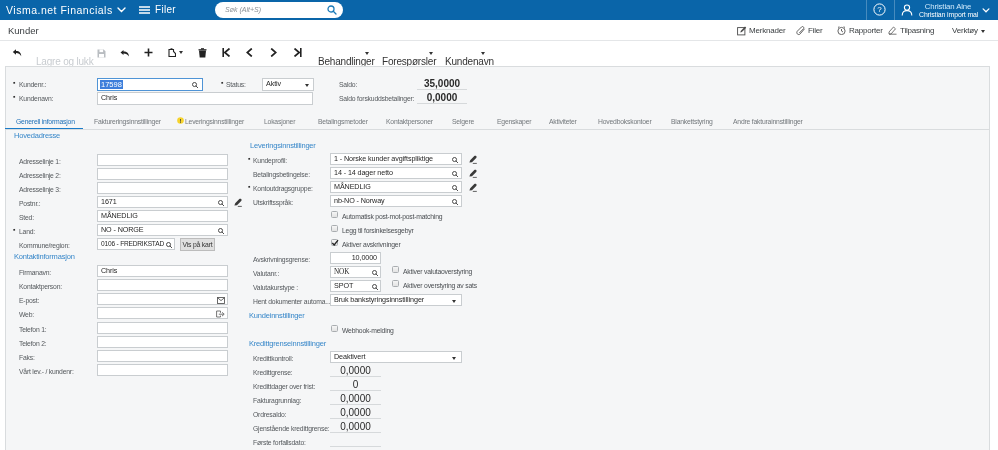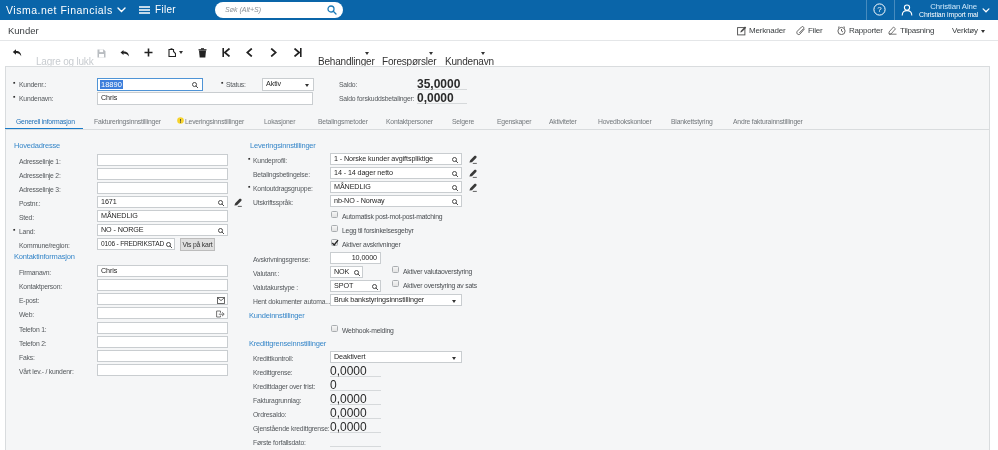--- a/index.html
+++ b/index.html
@@ -17,21 +17,21 @@
   
   .hlink { position:absolute; top:26px; font-size:8px; letter-spacing:-0.2px; color:#3c4043; line-height:10px; }
 
   
   .tbtn { position:absolute; top:56px; font-size:10px; letter-spacing:-0.2px; color:#333; line-height:11px; }
 
   
   .lbl { position:absolute; font-size:6.8px; letter-spacing:-0.2px; color:#55595d; line-height:9px; white-space:nowrap; }
   .req { position:absolute; width:3px; height:3px; font-size:7px; color:#333; line-height:3px; }
   .inp { position:absolute; height:12px; background:#fff; border:1px solid #c9cdd0; font-size:7.2px; letter-spacing:-0.1px; color:#1f1f1f; line-height:10px; padding:0 3px; white-space:nowrap; overflow:hidden; }
-  .ro { position:absolute; height:12px; border-bottom:1px solid #d6d9db; font-size:12px; color:#2a2a2a; line-height:12px; text-align:left; white-space:nowrap; font-weight:bold; }
+  .ro { position:absolute; height:12px; border-bottom:1px solid #d6d9db; font-size:10px; color:#2a2a2a; line-height:12px; text-align:center; white-space:nowrap; font-weight:bold; }
   .hdr { position:absolute; font-size:7.5px; letter-spacing:-0.2px; color:#3787c9; line-height:10px; white-space:nowrap; }
   .caret { position:absolute; width:0; height:0; border-left:2.5px solid transparent; border-right:2.5px solid transparent; border-top:3.5px solid #333; }
   .chk { position:absolute; width:7px; height:7px; background:linear-gradient(#f5f5f5,#e3e3e3); border:1px solid #a9adb0; border-radius:1.5px; }
   .chklbl { position:absolute; font-size:6.8px; letter-spacing:-0.2px; color:#4a4e52; line-height:9px; white-space:nowrap; }
   .mag { position:absolute; }
   .btn { position:absolute; height:13px; background:#e0e0e0; border:1px solid #bcbcbc; font-size:6.8px; letter-spacing:-0.2px; color:#333; line-height:11px; text-align:center; white-space:nowrap; }
 
   
   .tab { position:absolute; top:117px; font-size:6.8px; letter-spacing:-0.2px; color:#73787c; line-height:9px; white-space:nowrap; }
   .tab.active { color:#2272b9; }
@@ -59,21 +59,21 @@
     <div class="tsep" style="left:866px;"></div>
     <div class="tsep" style="left:894px;"></div>
     <svg class="abs" style="left:873px; top:3px;" width="13" height="13" viewBox="0 0 13 13">
         <circle cx="6.5" cy="6.5" r="5.6" stroke="#fff" stroke-width="1" fill="none"></circle>
         <text x="6.5" y="9.3" font-size="8" fill="#fff" text-anchor="middle" font-family="Liberation Sans">?</text>
       </svg>
     <svg class="abs" style="left:900px; top:3px;" width="14" height="14" viewBox="0 0 14 14">
         <circle cx="7" cy="4.6" r="2.6" stroke="#fff" stroke-width="1.1" fill="none"></circle>
         <path d="M2.2 12.6 C2.2 8.9 4.2 7.6 7 7.6 C9.8 7.6 11.8 8.9 11.8 12.6" stroke="#fff" stroke-width="1.1" fill="none"></path>
       </svg>
-    <div class="abs" style="left:919px; top:2px; width:58px; text-align:right;">
+    <div class="abs" style="left:919px; top:2px; width:58px; text-align:center;">
       <div style="font-size:7.8px; letter-spacing:-0.1px; color:#cfe9fc; line-height:9px;">Christian Alne</div>
       <div style="font-size:6.9px; letter-spacing:-0.1px; color:#ffffff; line-height:8px;">Christian import mal</div>
     </div>
     <svg class="abs" style="left:982px; top:7.5px;" width="8" height="5" viewBox="0 0 9 6">
         <path d="M1 1 L4.5 4.5 L8 1" stroke="#fff" stroke-width="1.5" fill="none" stroke-linecap="round"></path>
       </svg>
   </div>
 
   <div class="abs" style="left:8px; top:25px; font-size:9.5px; color:#3a3e41;">Kunder</div>
 
@@ -146,21 +146,21 @@
   <div class="tbtn" style="left:382px;">Forespørsler</div>
   <div class="caret" style="left:429px; top:52px;"></div>
   <div class="tbtn" style="left:445px;">Kundenavn</div>
   <div class="caret" style="left:481px; top:52px;"></div>
 
   <div class="abs" style="left:5px; top:66px; width:985px; height:384px; background:#f5f6f7; border:1px solid #d9dcde; border-bottom:none;"></div>
 
   <div class="req" style="left:13px; top:81px;">▪</div>
   <div class="lbl" style="left:19px; top:80px;">Kundenr.:</div>
   <div class="abs" style="left:97px; top:78px; width:106px; height:13px; background:#fff; border:1.5px solid #4f94d6;">
-    <span style="position:absolute; left:2px; top:1px; font-size:7.5px; line-height:9px; background:#3d7edb; color:#fff; padding:0 1px;">18890</span>
+    <span style="position:absolute; left:2px; top:1px; font-size:7.5px; line-height:9px; background:#3d7edb; color:#fff; padding:0 1px;">17598</span>
     <svg class="mag" style="right:4px; top:3px;" width="6.5" height="6.5" viewBox="0 0 8 8">
         <circle cx="3.1" cy="3.1" r="2.5" stroke="#3a3a3a" stroke-width="1.1" fill="none"></circle>
         <path d="M5 5 L7.4 7.4" stroke="#3a3a3a" stroke-width="1.1" stroke-linecap="round"></path>
       </svg>
   </div>
   <div class="req" style="left:221px; top:81px;">▪</div>
   <div class="lbl" style="left:226px; top:80px;">Status:</div>
   <div class="inp" style="left:262px; top:78px; width:52px; height:12.5px;">Aktiv<div class="caret" style="right:4px; top:4.5px; position:absolute;"></div></div>
   <div class="lbl" style="left:339px; top:80px;">Saldo:</div>
   <div class="ro" style="left:417px; top:78px; width:50px;">35,0000</div>
@@ -182,21 +182,21 @@
   <div class="tab" style="left:318px;">Betalingsmetoder</div>
   <div class="tab" style="left:386px;">Kontaktpersoner</div>
   <div class="tab" style="left:452px;">Selgere</div>
   <div class="tab" style="left:497px;">Egenskaper</div>
   <div class="tab" style="left:549px;">Aktiviteter</div>
   <div class="tab" style="left:598px;">Hovedbokskontoer</div>
   <div class="tab" style="left:671px;">Blankettstyring</div>
   <div class="tab" style="left:733px;">Andre fakturainnstillinger</div>
   <div class="abs" style="left:5px; top:129px; width:985px; height:1px; background:#d9dcde;"></div>
 
-  <div class="hdr" style="left:14px; top:141px;">Hovedadresse</div>
+  <div class="hdr" style="left:14px; top:131px;">Hovedadresse</div>
 
   <div class="lbl" style="left:19px; top:157px;">Adresselinje 1:</div>
   <div class="inp" style="left:97px; top:154px; width:131px;"></div>
   <div class="lbl" style="left:19px; top:171px;">Adresselinje 2:</div>
   <div class="inp" style="left:97px; top:168px; width:131px;"></div>
   <div class="lbl" style="left:19px; top:185px;">Adresselinje 3:</div>
   <div class="inp" style="left:97px; top:182px; width:131px;"></div>
   <div class="lbl" style="left:19px; top:199px;">Postnr.:</div>
   <div class="inp" style="left:97px; top:196px; width:131px;">1671
     <svg class="mag" style="right:3px; top:2.5px;" width="6.5" height="6.5" viewBox="0 0 8 8">
@@ -307,21 +307,21 @@
   <div class="chklbl" style="left:342px; top:226px;">Legg til forsinkelsesgebyr</div>
   <div class="chk" style="left:331px; top:239px;"></div>
   <svg class="abs" style="left:331px; top:239px;" width="8" height="8" viewBox="0 0 8 8">
       <path d="M1.3 4 L3.2 6 L7 1.2" stroke="#222" stroke-width="1.3" fill="none"></path>
     </svg>
   <div class="chklbl" style="left:342px; top:240px;">Aktiver avskrivninger</div>
 
   <div class="lbl" style="left:253px; top:255px;">Avskrivningsgrense:</div>
   <div class="inp" style="left:330px; top:252px; width:51px; text-align:right;">10,0000</div>
   <div class="lbl" style="left:253px; top:269px;">Valutanr.:</div>
-  <div class="inp" style="left:330px; top:266px; width:33px;">NOK
+  <div class="inp" style="left:330px; top:266px; width:51px;font-family:Liberation Serif, serif;">NOK
     <svg class="mag" style="right:2px; top:2.5px;" width="6.5" height="6.5" viewBox="0 0 8 8">
         <circle cx="3.1" cy="3.1" r="2.5" stroke="#3a3a3a" stroke-width="1.1" fill="none"></circle>
         <path d="M5 5 L7.4 7.4" stroke="#3a3a3a" stroke-width="1.1" stroke-linecap="round"></path>
       </svg>
   </div>
   <div class="chk" style="left:392px; top:266px;"></div>
   <div class="chklbl" style="left:403px; top:267px;">Aktiver valutaoverstyring</div>
   <div class="lbl" style="left:253px; top:283px;">Valutakurstype :</div>
   <div class="inp" style="left:330px; top:280px; width:51px;">SPOT
     <svg class="mag" style="right:2px; top:2.5px;" width="6.5" height="6.5" viewBox="0 0 8 8">

